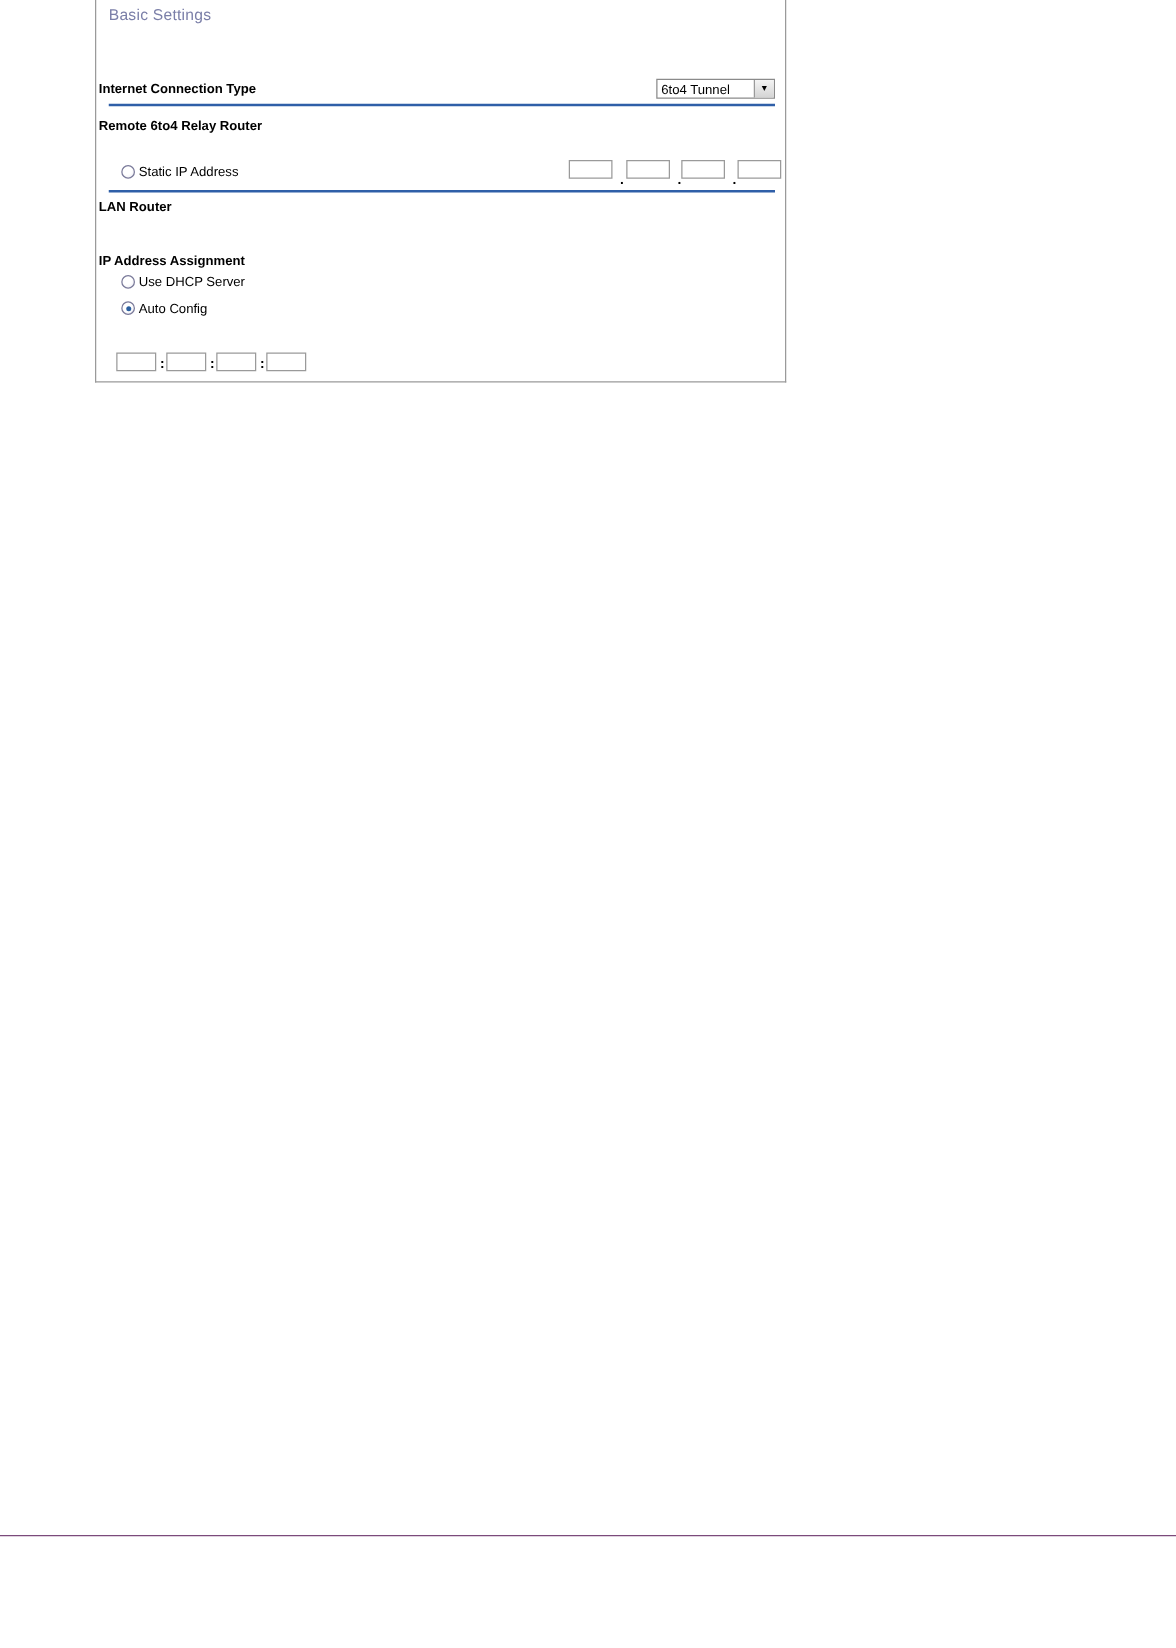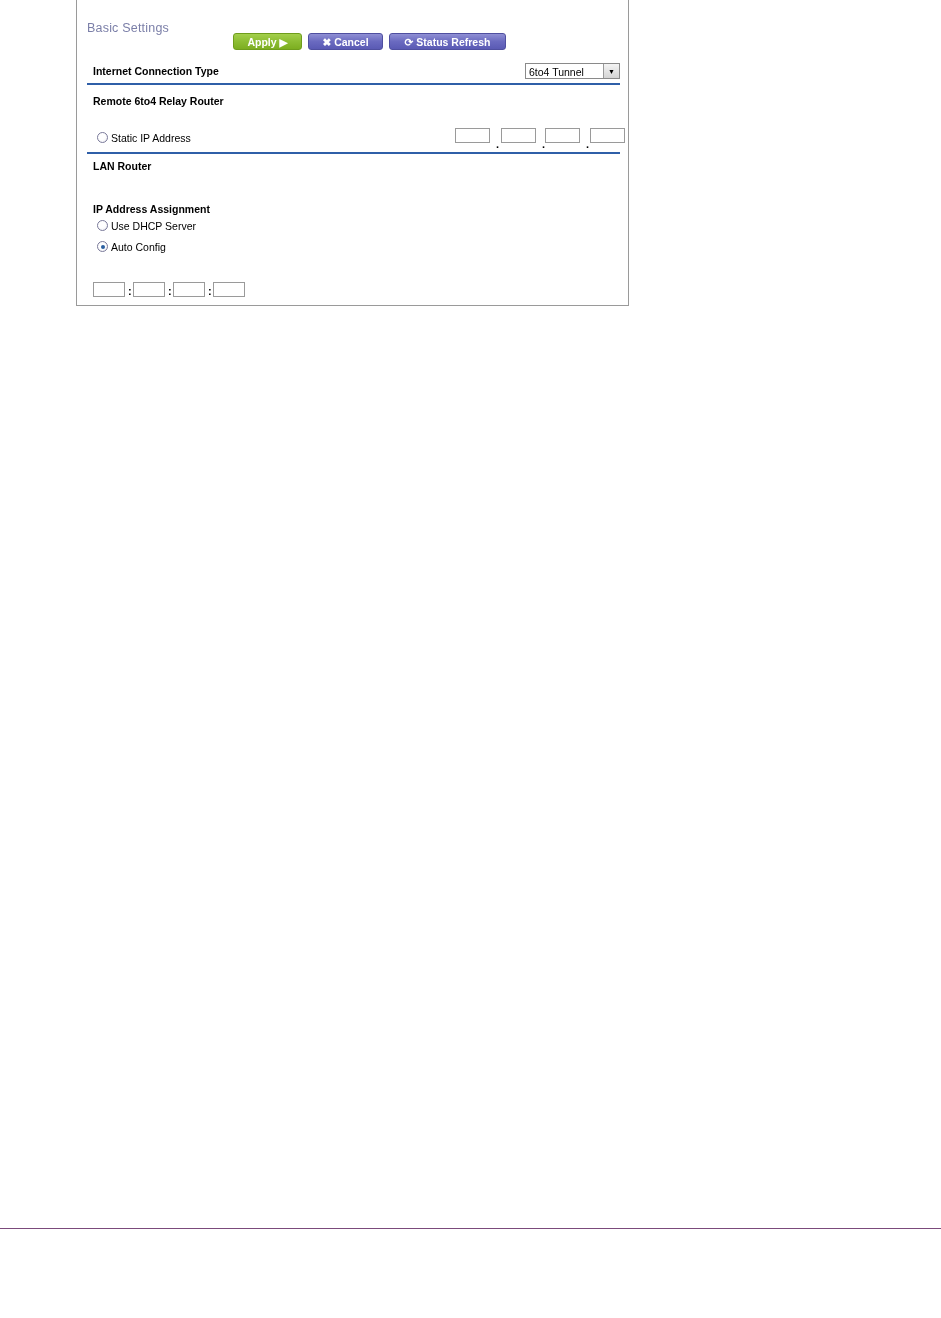--- a/index.html
+++ b/index.html
@@ -31,21 +31,20 @@
   }
 
   .panel-title {
     position: absolute;
     left: 10px;
     top: 5px;
     font-size: 12.5px;
     color: #7b7fa8;
     font-weight: normal;
     letter-spacing: 0.2px;
-    margin-top: 16px;
   }
 
   
   .btn-row {
     position: absolute;
     left: 0;
     top: 33px;
     width: 100%;
     height: 20px;
   }
@@ -92,21 +91,21 @@
   }
   .label-bold {
     font-weight: bold;
     font-size: 10.5px;
     color: #000000;
   }
   .label-plain {
     font-size: 10.5px;
     color: #000000;
   }
-  .indent1 { left: 16px; position: absolute; }
+  .indent1 { left: 2px; position: absolute; }
   .indent2 { left: 20px; position: absolute; }
 
   .hr-blue {
     position: absolute;
     left: 10px;
     width: 533px;
     height: 2px;
     background: #2f5fa8;
   }
 
@@ -200,34 +199,20 @@
     background: #7b4a7b;
   }
 </style>
 </head>
 <body>
 
 <div id="panel">
 
   <div class="panel-title">Basic Settings</div>
 
-  <div class="btn-row">
-    <div class="btn" id="btn-apply">
-      <span>Apply</span>
-      <span class="glyph">▶</span>
-    </div>
-    <div class="btn" id="btn-cancel">
-      <span class="glyph">✖</span>
-      <span>Cancel</span>
-    </div>
-    <div class="btn" id="btn-refresh">
-      <span class="glyph">⟳</span>
-      <span>Status Refresh</span>
-    </div>
-  </div>
 
   <div class="row" style="top:64px; height:18px;">
     <span class="label-bold indent1" style="top:1px;">Internet Connection Type</span>
     <div class="select-box" style="left:448px; top:-1px; width:95px;">
       <span class="sel-text">6to4 Tunnel</span>
       <span class="sel-arrow">▼</span>
     </div>
   </div>
 
   <div class="hr-blue" style="top:83px;"></div>

